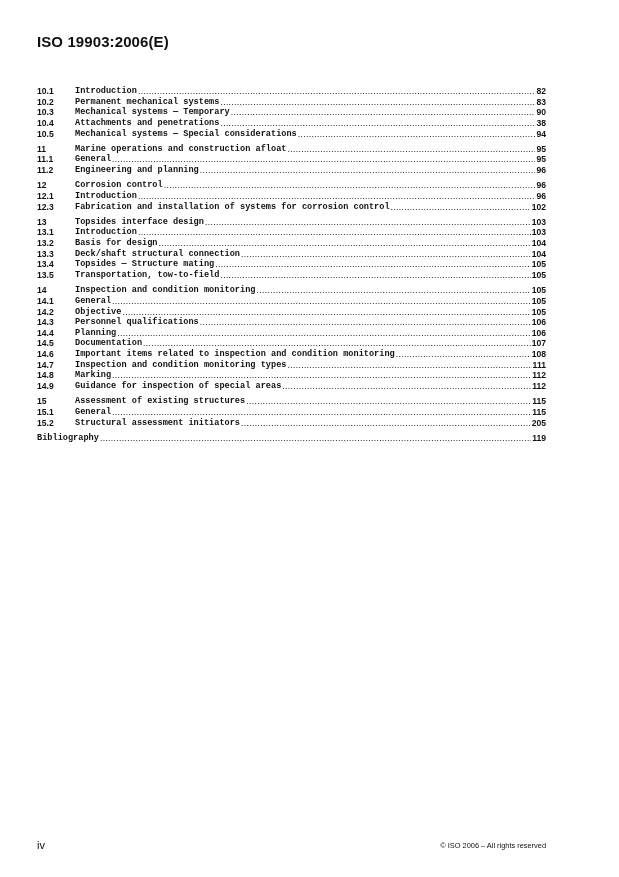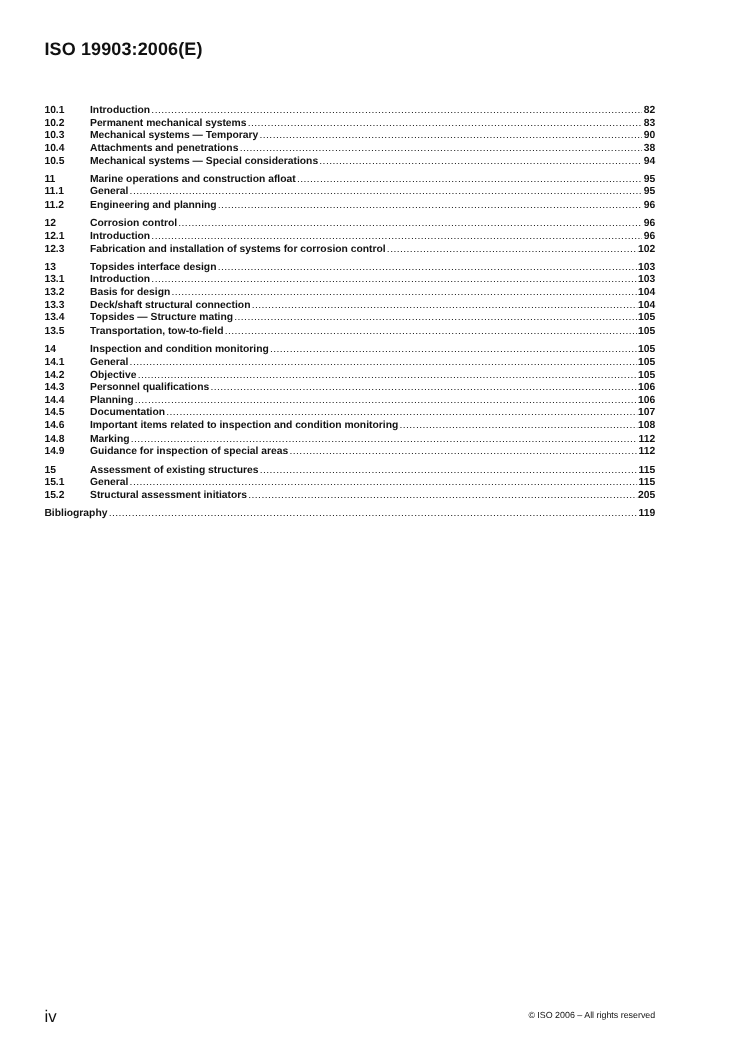--- a/index.html
+++ b/index.html
@@ -3,26 +3,26 @@
   <meta charset="utf-8">
   <style>
     html, body { margin: 0; padding: 0; background: #ffffff; }
     body { width: 619px; height: 877px; position: relative; overflow: hidden;
            font-family: "Liberation Sans", sans-serif; color: #111111; }
     .header { position: absolute; left: 37px; top: 33px; font-size: 15px; font-weight: bold; letter-spacing: 0.1px; text-align: right; }
     .toc { position: absolute; left: 37px; top: 86px; width: 509px; font-size: 8.6px; font-weight: bold; }
     .group { margin-bottom: 4.6px; }
     .row { display: flex; align-items: flex-start; height: 10.65px; line-height: 10.65px; white-space: nowrap; }
     .num { width: 38px; flex: 0 0 38px; }
-    .title { flex: 0 0 auto; }
+    .title { flex: 0 0 auto; font-family: Liberation Mono, monospace; }
     .title .normal { font-weight: normal; }
     .dots { flex: 1 1 auto; overflow: hidden; margin: 0 1px; position: relative; height: 10.65px; }
     .dots::after { content: "................................................................................................................................................................................................................................................................................................................................................................"; position: absolute; left: 0; top: 0; letter-spacing: 0.35px; font-weight: normal; }
     .page { flex: 0 0 auto; text-align: right; }
-    .footer-left { position: absolute; left: 37px; top: 839px; font-size: 14px; }
+    .footer-left { position: absolute; left: 37px; top: 839px; font-size: 11px; }
     .footer-right { position: absolute; right: 73px; top: 841px; font-size: 7.4px; }
   </style>
 </head>
 <body>
 
 <div class="header">ISO 19903:2006(E)</div>
 
 <div class="toc" id="toc">
     <div class="group">
       <div class="row">
@@ -171,20 +171,26 @@
         <span class="dots"></span>
         <span class="page">107</span>
       </div>
       <div class="row">
         <span class="num">14.6</span>
         <span class="title">Important items related to inspection and condition monitoring</span>
         <span class="dots"></span>
         <span class="page">108</span>
       </div>
       <div class="row">
+        <span class="num">14.7</span>
+        <span class="title">Inspection and condition monitoring types</span>
+        <span class="dots"></span>
+        <span class="page">111</span>
+      </div>
+      <div class="row">
         <span class="num">14.8</span>
         <span class="title">Marking</span>
         <span class="dots"></span>
         <span class="page">112</span>
       </div>
       <div class="row">
         <span class="num">14.9</span>
         <span class="title">Guidance for inspection of special areas</span>
         <span class="dots"></span>
         <span class="page">112</span>

